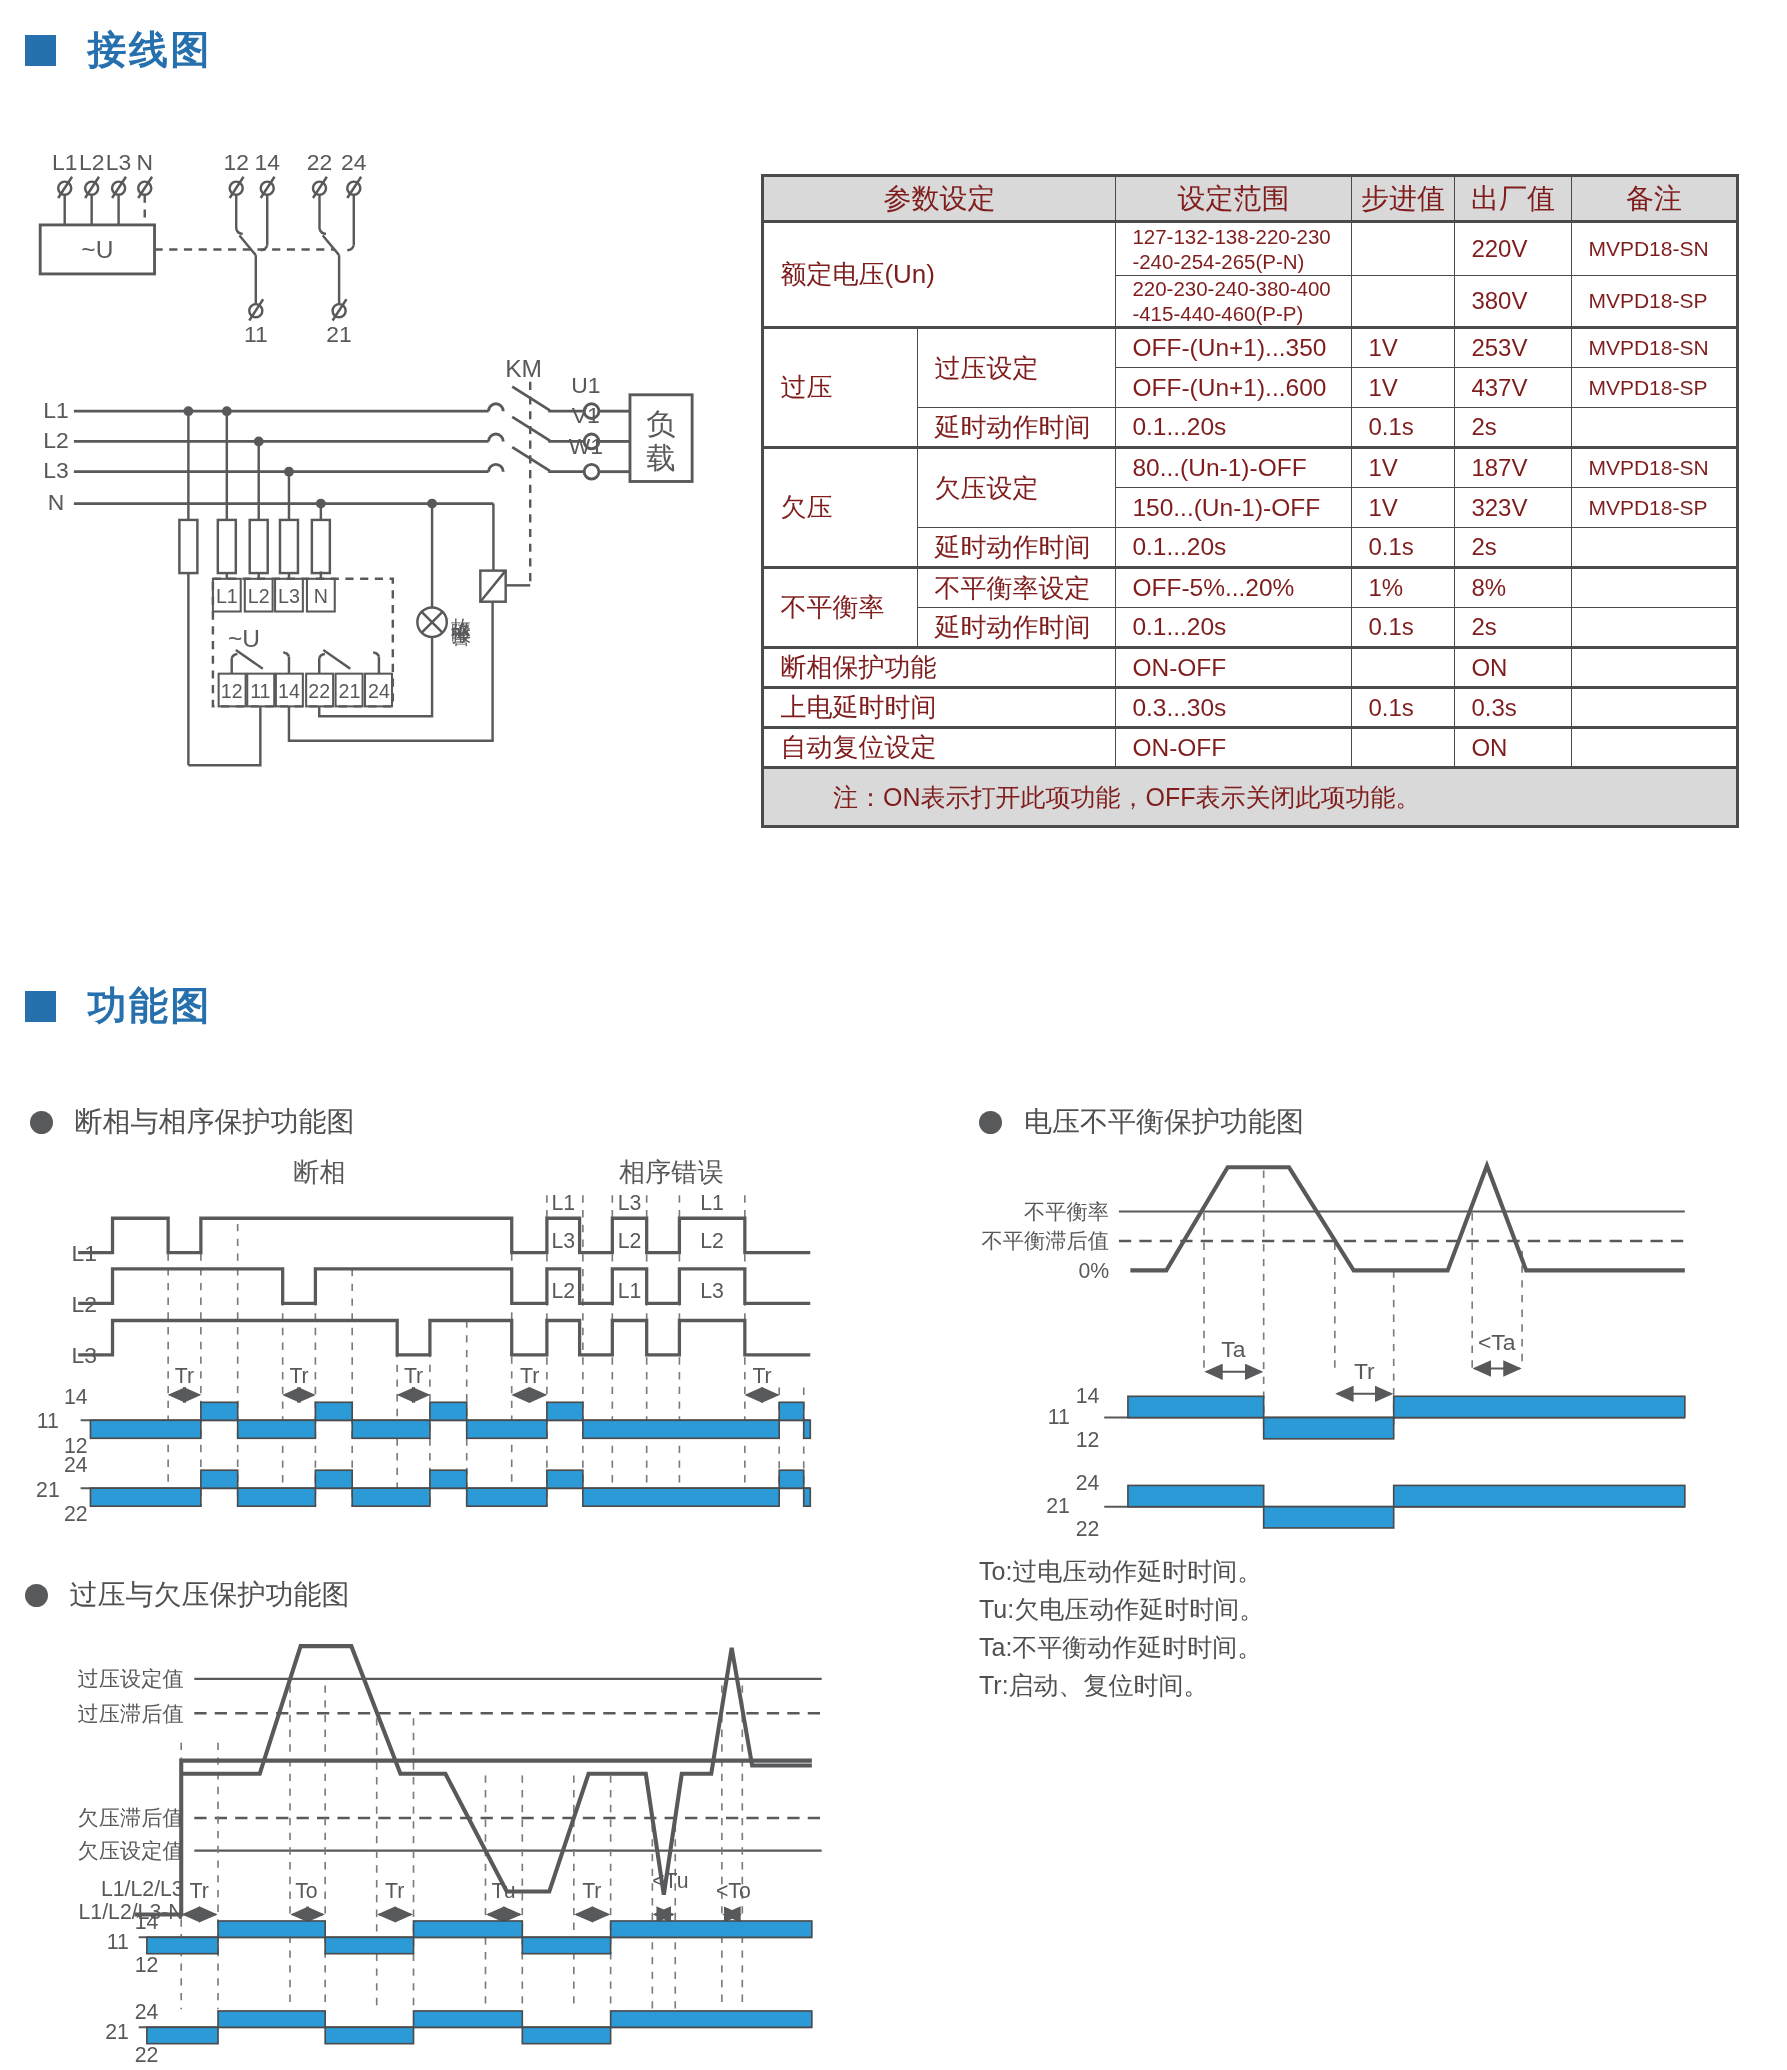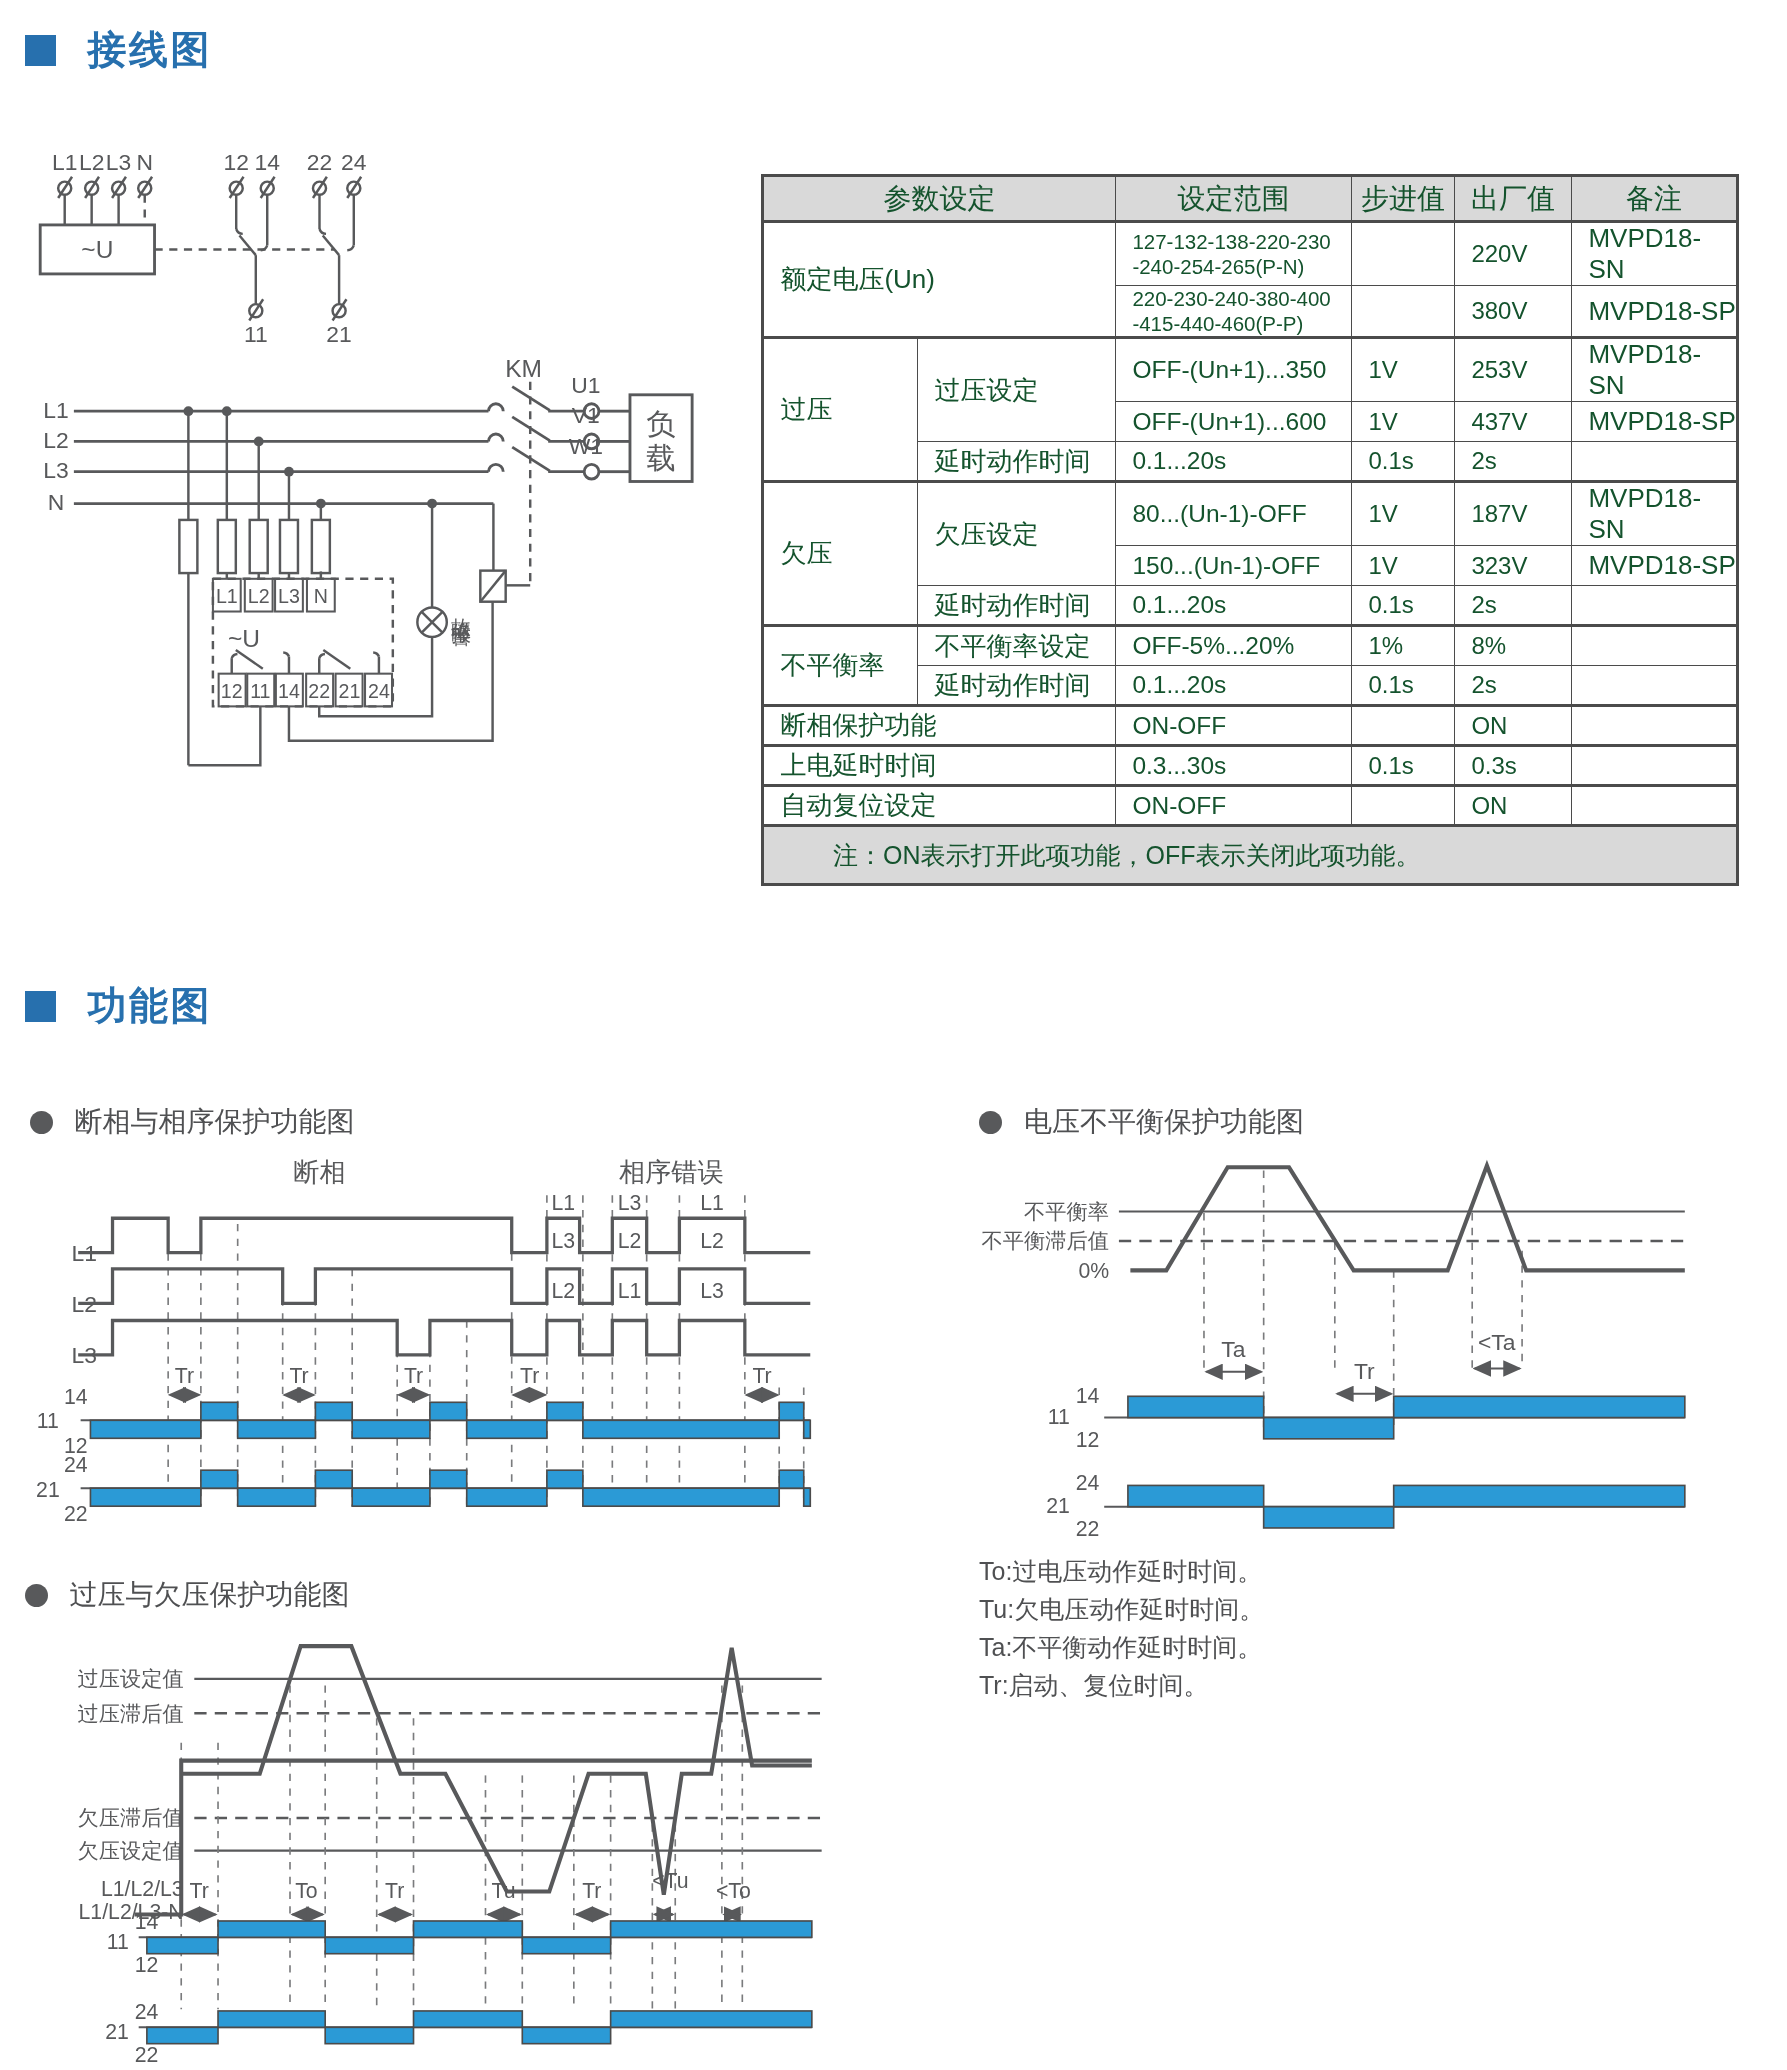--- a/index.html
+++ b/index.html
@@ -6,28 +6,28 @@
   .page{position:relative;width:1787px;height:2070px;background:#ffffff;overflow:hidden;
         font-family:"Liberation Sans","DejaVu Sans",sans-serif;color:#4d4e50;}
   .sec-h{position:absolute;display:flex;align-items:center;gap:32px;}
   .sec-h .sq{width:31px;height:31px;background:#2770ae;}
   .sec-h .t{font-size:39px;font-weight:bold;color:#2770ae;letter-spacing:2.5px;}
   .bullet-h{position:absolute;display:flex;align-items:center;gap:22px;font-size:28px;color:#4f5052;}
   .bullet-h .dot{width:23px;height:23px;border-radius:50%;background:#58595b;flex:0 0 auto;}
   .notes{position:absolute;left:979px;top:1552px;font-size:25px;color:#4f5052;line-height:38px;}
   
   table.params{position:absolute;left:761px;top:174px;border-collapse:collapse;table-layout:fixed;
-        width:975px;color:#14532d;}
+        width:975px;color:#7f1d1d;}
   table.params td,table.params th{border:1.6px solid #4b4b4b;overflow:hidden;}
   table.params th{background:#d9d9d9;font-size:28px;font-weight:normal;text-align:center;}
   table.params td{font-size:26px;text-align:left;padding:0 0 0 16.4px;}
   table.params .rng{font-size:24.5px;margin-top:33px;}
   table.params .rngsm{font-size:20.5px;line-height:25px;}
   table.params .val{font-size:24px;}
-  table.params .sm{font-size:26px;}
+  table.params .sm{font-size:21px;}
   table.params tr.sec>td{border-top:3.3px solid #4b4b4b;}
   table.params{border:3.3px solid #4b4b4b;}
   table.params .notecell{background:#d9d9d9;font-size:25px;padding-left:69px;}
   
   svg{position:absolute;overflow:visible;}
   svg text{fill:#58595b;font-family:"Liberation Sans","DejaVu Sans",sans-serif;}
   .w{stroke:#58595b;fill:none;}
   .dash{stroke-dasharray:10 8;}
   .guide{stroke:#7a7b7d;stroke-width:2;fill:none;stroke-dasharray:9 9;}
   .bar{fill:#2b9ad6;stroke:#4b4b4b;stroke-width:2;}

